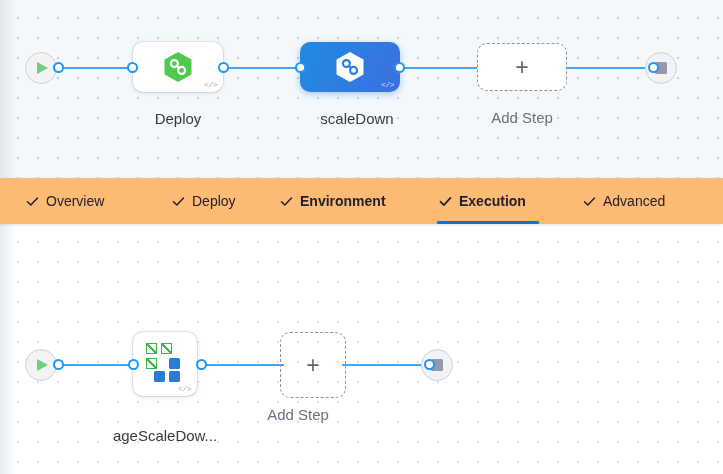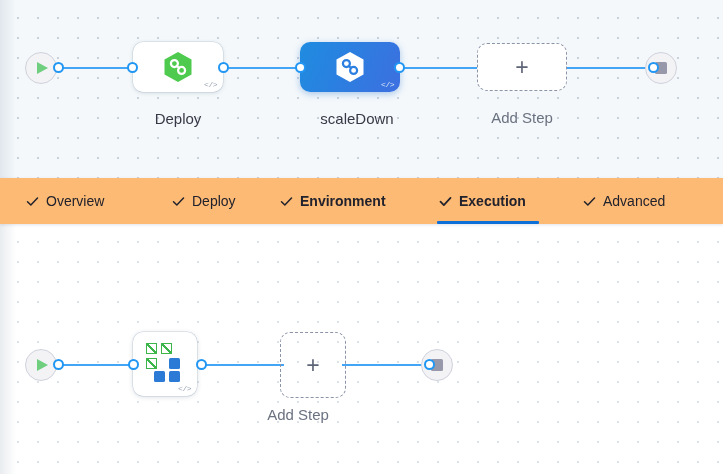--- a/index.html
+++ b/index.html
@@ -370,20 +370,21 @@
         <i class="g" style="left:15px; top:0px;"></i>
         <i class="g" style="left:0px;  top:15px;"></i>
         <i class="b" style="left:23px; top:15px;"></i>
         <i class="b" style="left:8px;  top:28px;"></i>
         <i class="b" style="left:23px; top:28px;"></i>
       </div>
       <span class="code-badge">&lt;/&gt;</span>
     </div>
     <div class="port" style="left:128px; top:135px;"></div>
     <div class="port" style="left:196px; top:135px;"></div>
+    <div class="node-label" style="left:95px; top:203px; width:140px;">ageScaleDow...</div>
 
     <div class="step-node addstep" style="left:280px; top:108px;">
       <span class="plus-glyph">+</span>
     </div>
     <div class="node-label muted" style="left:238px; top:182px; width:120px;">Add Step</div>
 
     <div class="port" style="left:424px; top:135px;"></div>
     <div class="terminal" style="left:421px; top:125px;">
       <span class="stop-sq"></span>
     </div>

